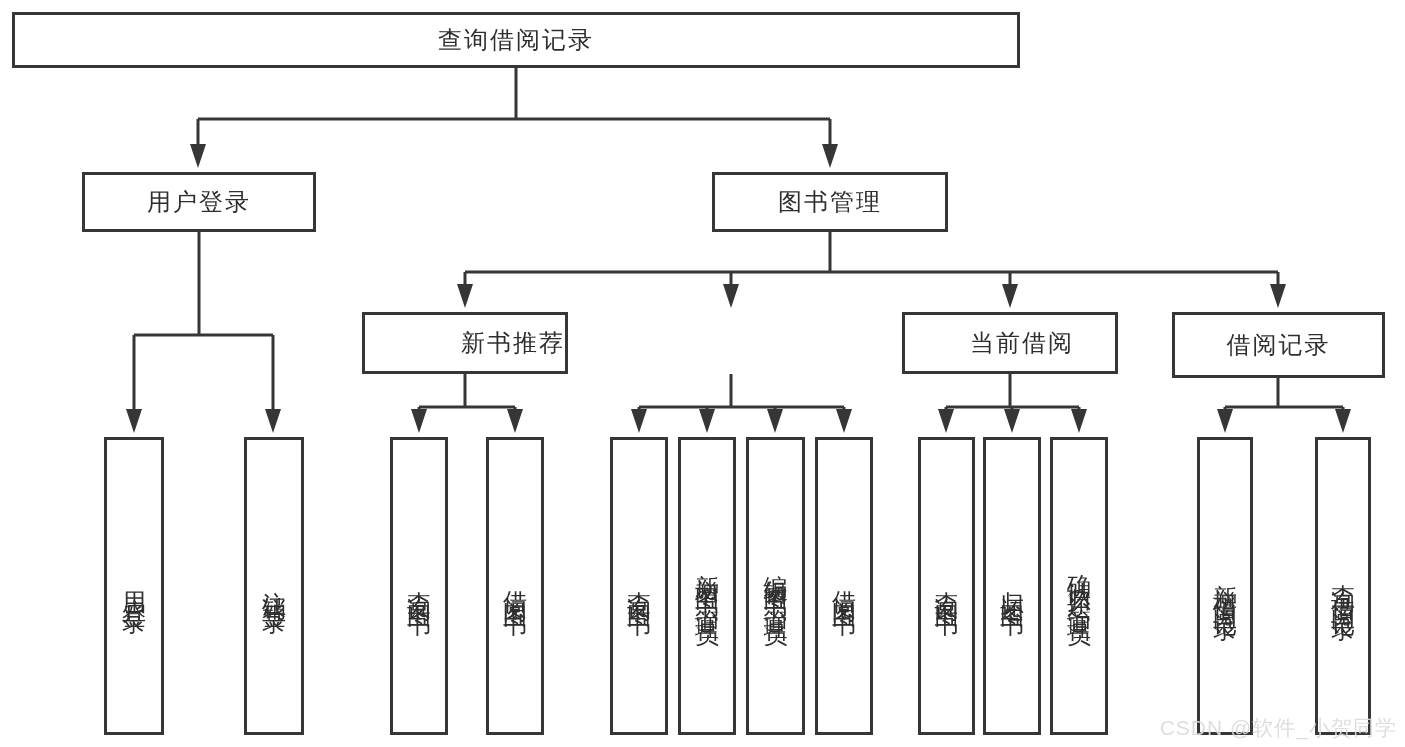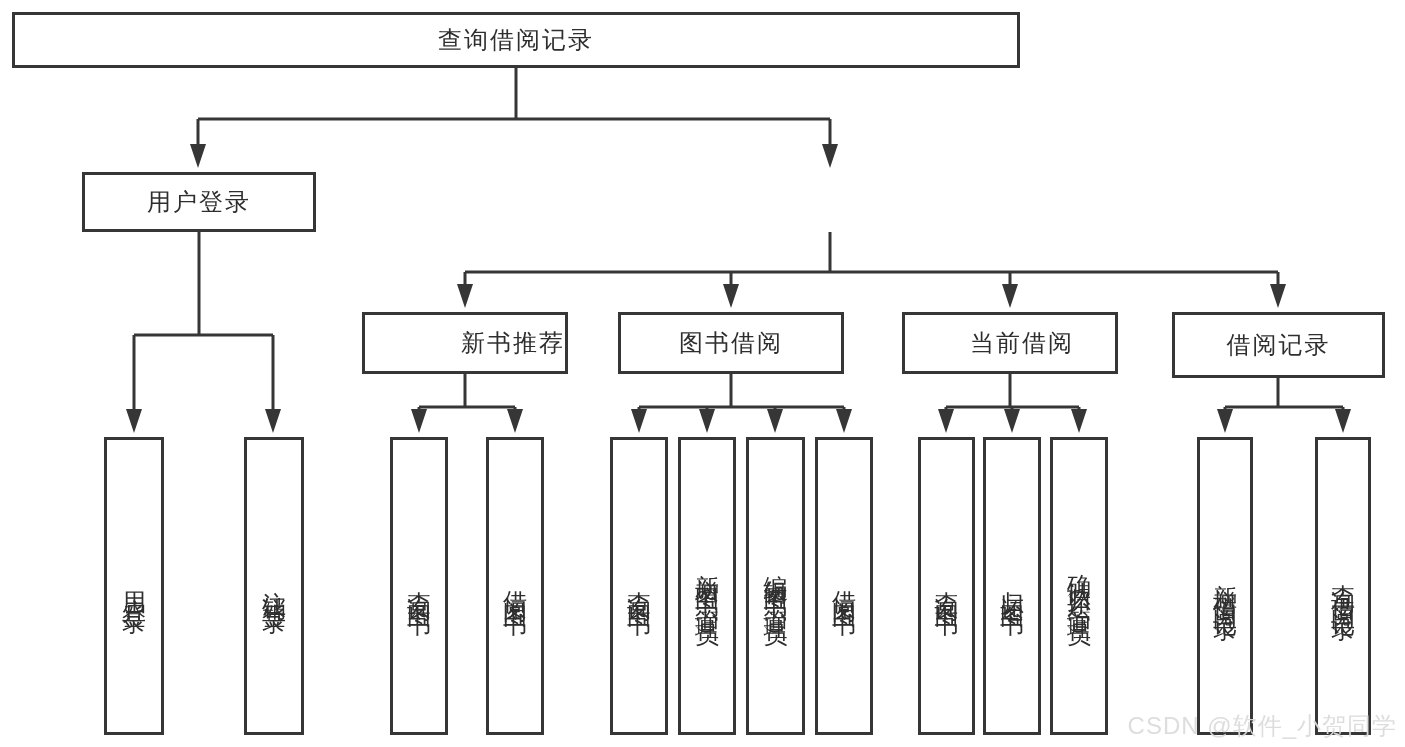--- a/index.html
+++ b/index.html
@@ -28,21 +28,21 @@
     text-orientation:mixed;
     font-size:24px;
     letter-spacing:7px;
     line-height:1;
     font-size:24px;
   }
   .watermark{
     position:absolute;
     right:8px;
     bottom:5px;
-    font-size:24px;
+    font-size:21px;
     color:rgba(219,219,219,0.95);
     letter-spacing:1px;
     z-index:5;
     pointer-events:none;
   }
 </style>
 </head>
 <body>
 
 <div class="canvas">
@@ -87,26 +87,26 @@
     </g>
   </svg>
 
   <div class="box h" style="left:12px;top:12px;width:1008px;height:56px;">
     <span>查询借阅记录</span>
   </div>
 
   <div class="box h" style="left:82px;top:172px;width:234px;height:60px;">
     <span>用户登录</span>
   </div>
+  <div class="box h" style="left:712px;top:172px;width:236px;height:60px;">
+    <span>图书管理</span>
+  </div>
 
   <div class="box h" style="left:362px;top:312px;width:206px;height:62px;justify-content:flex-end;">
     <span>新书推荐</span>
-  </div>
-  <div class="box h" style="left:618px;top:312px;width:226px;height:62px;">
-    <span>图书借阅</span>
   </div>
   <div class="box h" style="left:902px;top:312px;width:216px;height:62px;padding-left:24px;">
     <span>当前借阅</span>
   </div>
   <div class="box h" style="left:1172px;top:312px;width:213px;height:66px;">
     <span>借阅记录</span>
   </div>
 
   <div class="box v" style="left:104px;top:437px;width:60px;height:298px;">
     <span>用户登录</span>

